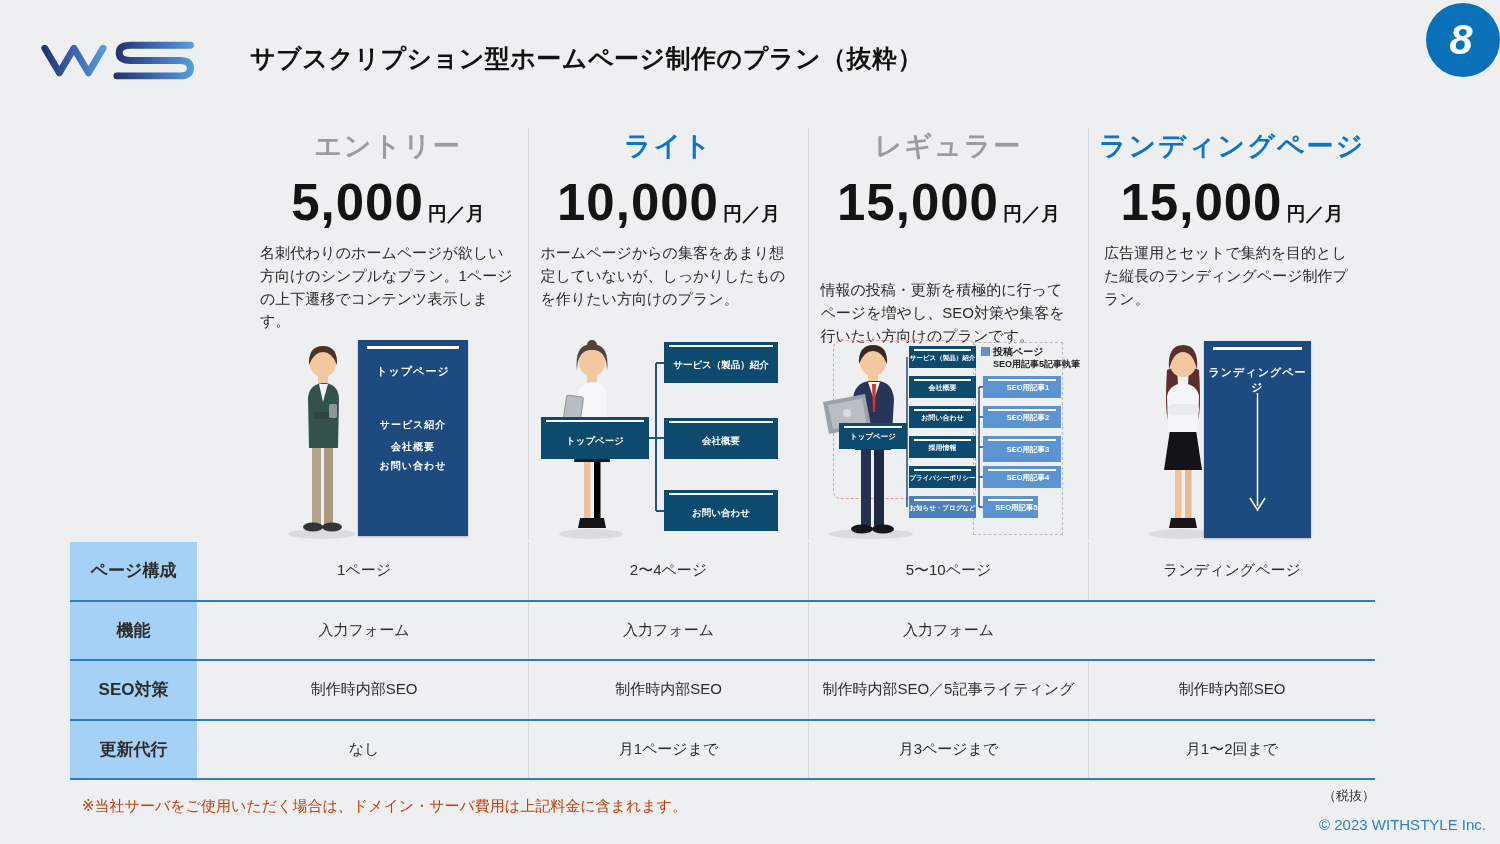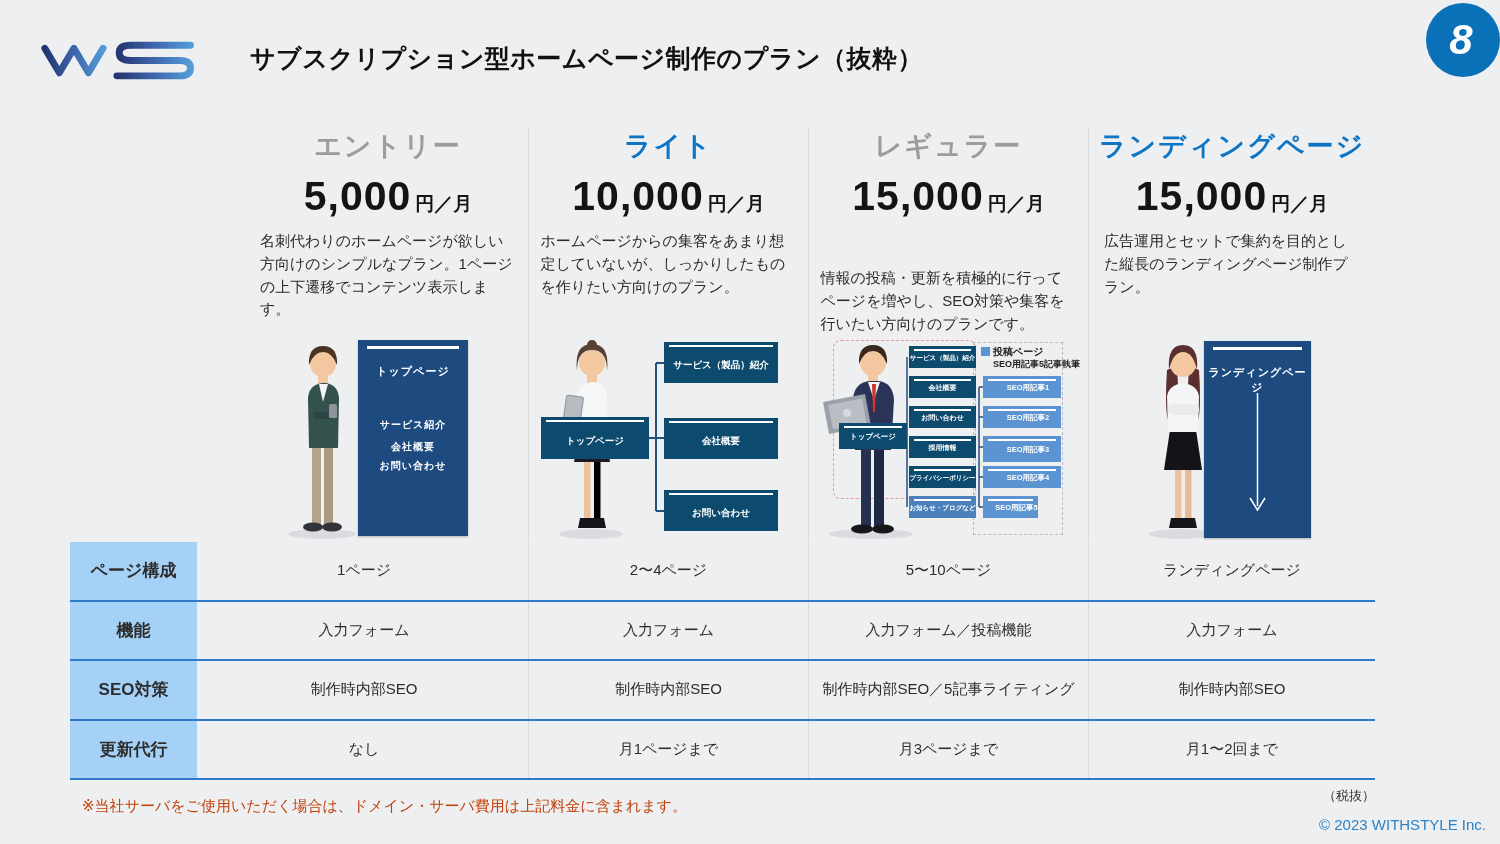--- a/index.html
+++ b/index.html
@@ -18,21 +18,21 @@
     background:#0a70b8;color:#fff;display:flex;align-items:center;justify-content:center;
     font-size:42px;font-weight:800;font-style:italic;padding-right:4px;box-sizing:border-box;
   }
 
   
   .plans{left:248px;top:128px;width:1127px;height:412px;display:grid;grid-template-columns:280px 280px 280px 287px;}
   .plan{position:relative;}
   .plan + .plan{border-left:1px solid #d8dbdd;}
   .plan-name{text-align:center;font-size:27px;font-weight:800;letter-spacing:2px;margin-top:0;}
   .price{ text-align:center;margin-top:9px;white-space:nowrap;color:#141414;}
-  .price .amount{font-size:41px;font-weight:800;letter-spacing:1px;}
+  .price .amount{font-size:51px;font-weight:800;letter-spacing:1px;}
   .price .unit{font-size:19px;font-weight:800;margin-left:4px;}
   .desc{margin:10px auto 0;width:256px;font-size:15px;line-height:1.52;color:#2b2b2b;text-align:left;}
 
   .diagram{position:absolute;left:0;top:207px;width:100%;height:205px;}
 
   
   .nbox{position:absolute;background:#1d4b80;color:#fff;box-shadow:0 1px 2px rgba(0,0,0,.25);}
   .nbox::before{content:"";position:absolute;top:6px;left:9px;right:9px;height:3px;background:#fff;}
   .sbox{position:absolute;background:#0c4a6e;color:#fff;display:flex;align-items:center;justify-content:center;}
   .sbox::before{content:"";position:absolute;top:3px;left:5px;right:5px;height:2px;background:#fff;}
@@ -273,21 +273,20 @@
     <div class="th">ページ構成</div>
     <div class="td">1ページ</div>
     <div class="td">2〜4ページ</div>
     <div class="td">5〜10ページ</div>
     <div class="td">ランディングページ</div>
   </div>
   <div class="trow">
     <div class="th">機能</div>
     <div class="td">入力フォーム</div>
     <div class="td">入力フォーム</div>
-    <div class="td">入力フォーム／投稿機能</div>
     <div class="td">入力フォーム</div>
   </div>
   <div class="trow">
     <div class="th">SEO対策</div>
     <div class="td">制作時内部SEO</div>
     <div class="td">制作時内部SEO</div>
     <div class="td">制作時内部SEO／5記事ライティング</div>
     <div class="td">制作時内部SEO</div>
   </div>
   <div class="trow">

